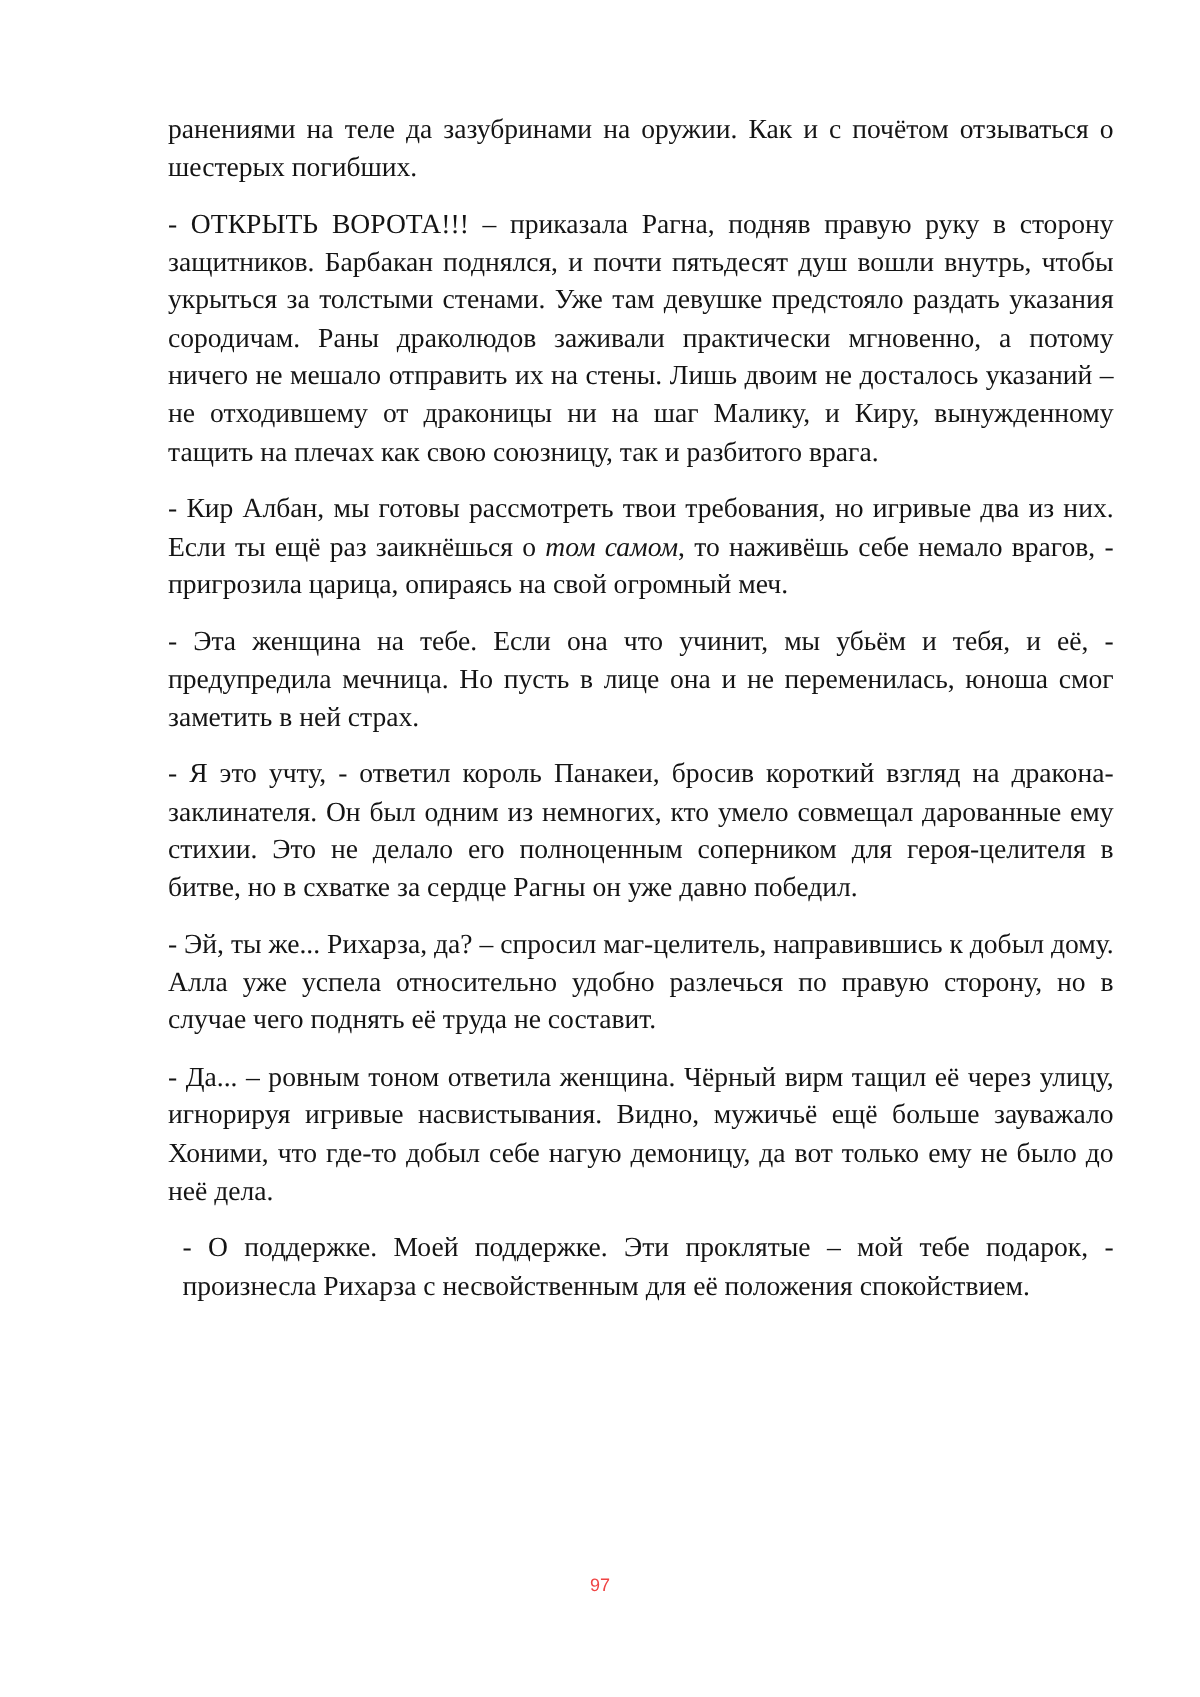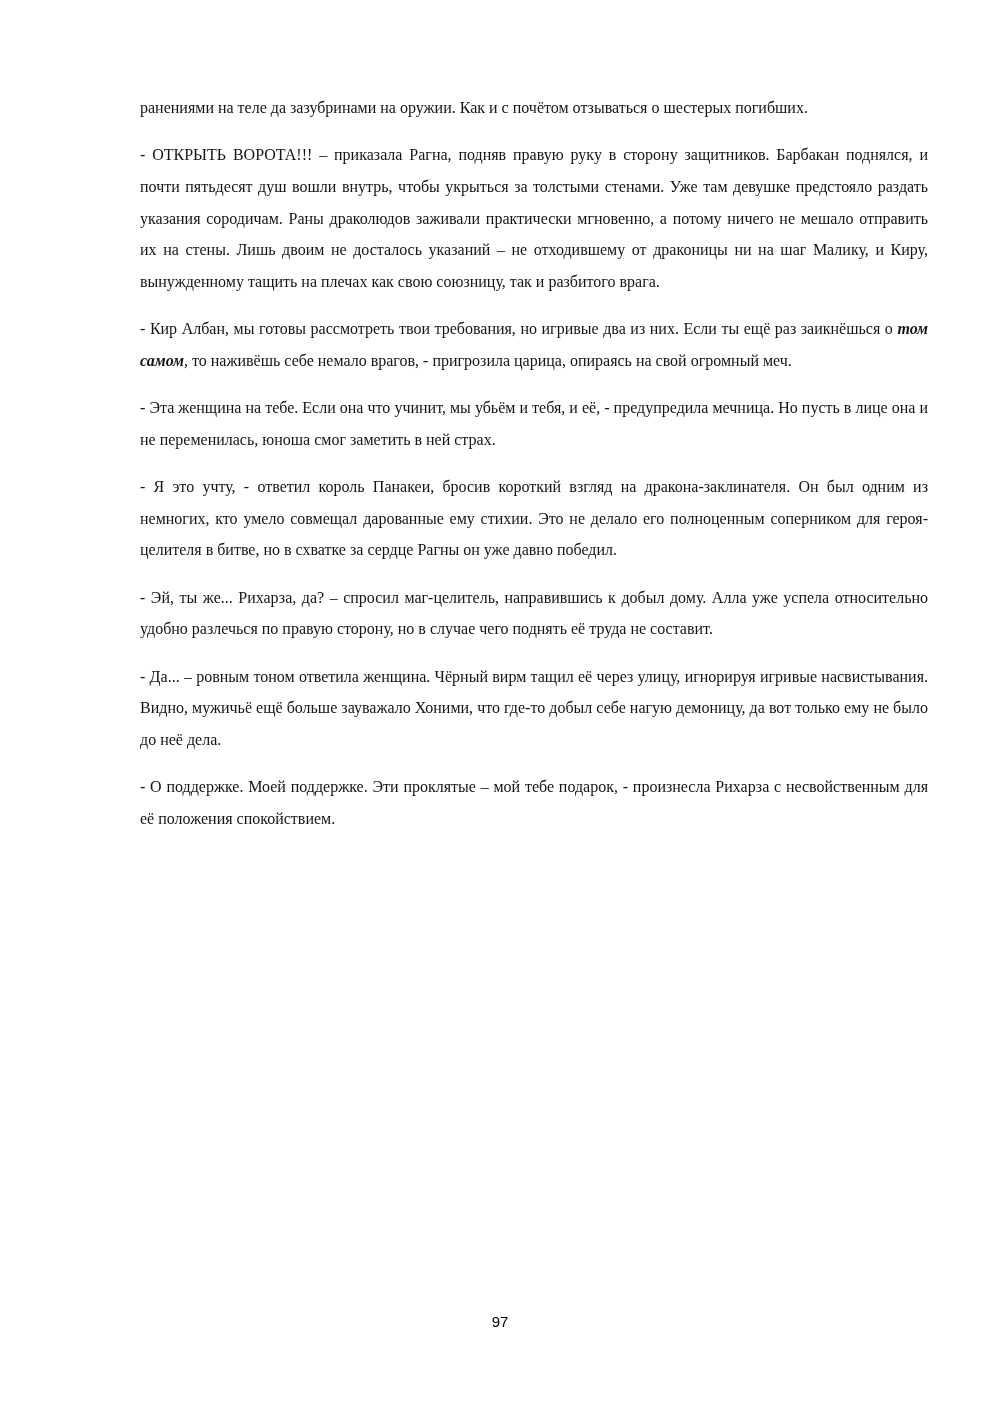--- a/index.html
+++ b/index.html
@@ -13,43 +13,43 @@
       position: relative;
       overflow: hidden;
     }
     .page {
       position: absolute;
       left: 140px;
       top: 92px;
       width: 788px;
       color: #141414;
       font-family: "Liberation Serif", "DejaVu Serif", serif;
-      font-size: 16px;
+      font-size: 23px;
       line-height: 31.6px;
     }
     .para {
       margin: 0 0 15.8px 0;
       text-align: justify;
       text-align-last: left;
       hyphens: none;
     }
-    .para:last-child { margin-bottom: 0; }
+    .para:last-child { margin-bottom: 0; margin-left: 12px; }
     .emph {
-      font-weight: bold;
+      font-weight: normal;
       font-style: italic;
     }
     .page-number {
       position: absolute;
       left: 0;
       width: 1000px;
       top: 1313px;
       text-align: center;
       font-family: "Liberation Sans", "DejaVu Sans", sans-serif;
       font-size: 15px;
-      color: #000000;
+      color: #ef4444;
     }
   </style>
 </head>
 <body>
 
 <main class="page">
   <p class="para">ранениями на теле да зазубринами на оружии. Как и с почётом отзываться о шестерых погибших.</p>
   <p class="para">- ОТКРЫТЬ ВОРОТА!!! – приказала Рагна, подняв правую руку в сторону защитников. Барбакан поднялся, и почти пятьдесят душ вошли внутрь, чтобы укрыться за толстыми стенами. Уже там девушке предстояло раздать указания сородичам. Раны драколюдов заживали практически мгновенно, а потому ничего не мешало отправить их на стены. Лишь двоим не досталось указаний – не отходившему от драконицы ни на шаг Малику, и Киру, вынужденному тащить на плечах как свою союзницу, так и разбитого врага.</p>
   <p class="para"><span>- Кир Албан, мы готовы рассмотреть твои требования, но игривые два из них. Если ты ещё раз заикнёшься о </span><span class="emph">том самом</span><span>, то наживёшь себе немало врагов, - пригрозила царица, опираясь на свой огромный меч.</span></p>
   <p class="para">- Эта женщина на тебе. Если она что учинит, мы убьём и тебя, и её, - предупредила мечница. Но пусть в лице она и не переменилась, юноша смог заметить в ней страх.</p>

